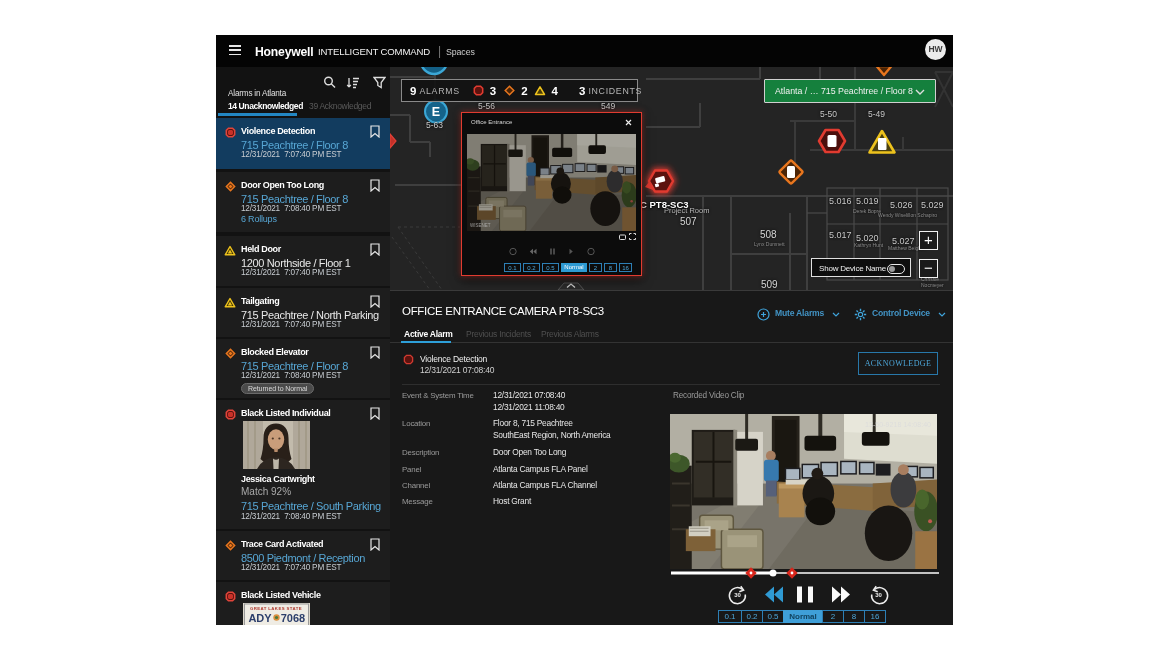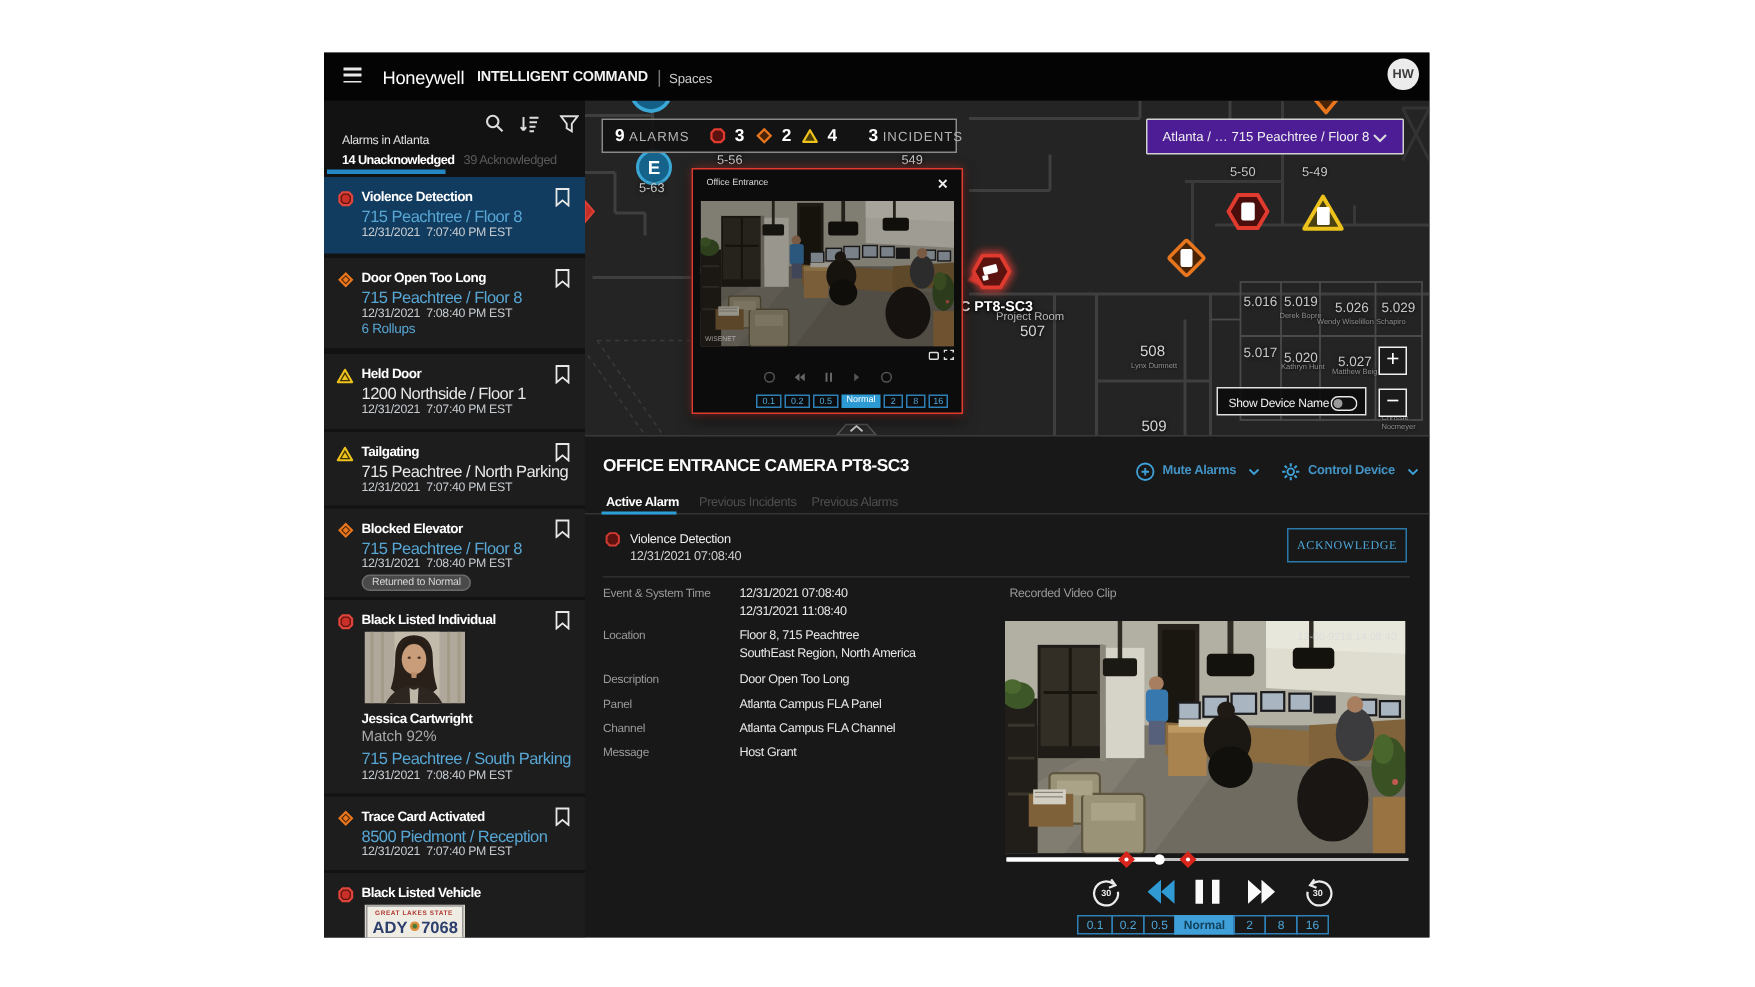--- a/index.html
+++ b/index.html
@@ -2,22 +2,22 @@
 <html><head>
 <meta charset="utf-8">
 <style>
 * { margin:0; padding:0; box-sizing:border-box; }
 html,body { width:1170px; height:658px; background:#fff; font-family:"Liberation Sans", sans-serif; overflow:hidden; }
 #app { position:absolute; left:216px; top:35px; width:737px; height:590px; background:#141414; overflow:hidden; }
 
 #hdr { position:absolute; left:0; top:0; width:737px; height:32px; background:#040404; }
 #hdr .ham { position:absolute; left:13px; top:10px; width:12px; height:11px; }
 #hdr .ham div { height:1.6px; background:#e8e8e8; margin-bottom:2.8px; }
-.hwlogo { position:absolute; left:39px; top:10px; font-size:12.2px; font-weight:normal; color:#fff; letter-spacing:-0.2px; }
-.hwtitle { position:absolute; left:102px; top:11px; font-size:9.6px; font-weight:bold; color:#f2f2f2; letter-spacing:-0.15px; }
+.hwlogo { position:absolute; left:39px; top:10px; font-size:12.2px; font-weight:bold; color:#fff; letter-spacing:-0.2px; }
+.hwtitle { position:absolute; left:102px; top:11px; font-size:9.6px; font-weight:normal; color:#f2f2f2; letter-spacing:-0.15px; }
 .hwsep { position:absolute; left:222px; top:9px; font-size:12px; color:#777; }
 .hwspaces { position:absolute; left:230px; top:12px; font-size:8.8px; color:#cfcfcf; letter-spacing:-0.1px; }
 .avatar { position:absolute; left:709px; top:4px; width:21px; height:21px; border-radius:50%; background:#ececec; color:#3c3c3c; font-size:8.5px; font-weight:bold; text-align:center; line-height:21px; }
 
 #side { position:absolute; left:0; top:32px; width:174px; height:558px; background:#121212; }
 .sb-title { position:absolute; left:12px; top:10px; font-size:8.2px; color:#e0e0e0; letter-spacing:-0.2px;margin-top:12px; }
 .sb-tab1 { position:absolute; left:12px; top:34px; font-size:8.5px; font-weight:bold; color:#fff; letter-spacing:-0.4px; }
 .sb-tab2 { position:absolute; left:93px; top:34px; font-size:8.5px; color:#5a5a5a; letter-spacing:-0.3px; }
 .sb-underline { position:absolute; left:2px; top:46px; width:79px; height:2.5px; background:#2387c4; }
 .item { position:absolute; left:0; width:174px; background:#1d1d1d; }
@@ -28,30 +28,30 @@
 .it-date { position:absolute; left:25px; top:32px; font-size:8.2px; color:#c7ccd1; letter-spacing:-0.2px; }
 .it-link { font-size:9px; color:#57a6d4; position:absolute; left:25px; letter-spacing:-0.2px; }
 .bmk { position:absolute; right:10px; top:7px; }
 .pill { position:absolute; left:25px; top:44px; background:#4a4a4a; border:1px solid #6a6a6a; border-radius:6px; color:#d8d8d8; font-size:7px; padding:1px 6px; letter-spacing:-0.1px; }
 
 #map { position:absolute; left:174px; top:32px; width:563px; height:223px; background:#242424; overflow:hidden; }
 .alarmbar { position:absolute; left:11px; top:12px; width:237px; height:23px; background:rgba(18,18,18,0.9); border:1px solid #8a8a8a; display:flex; align-items:center; }
 .alarmbar svg, .alarmbar span { flex:0 0 auto; }
 .alarmbar .num { font-weight:bold; font-size:11.5px; color:#fff; }
 .alarmbar .lbl { font-size:8.8px; color:#b5b5b5; letter-spacing:0.7px; margin-left:3px; }
-.dropdown { position:absolute; left:374px; top:12px; width:172px; height:24px; background:#4c1d95; border:1px solid #d0d0d0; border-radius:1px; color:#f0f0f0; font-size:8.8px; line-height:22px; padding-left:10px; }
+.dropdown { position:absolute; left:374px; top:12px; width:172px; height:24px; background:#15803d; border:1px solid #d0d0d0; border-radius:1px; color:#f0f0f0; font-size:8.8px; line-height:22px; padding-left:10px; }
 .maplabel { position:absolute; color:#c7c7c7; font-size:8.5px; text-shadow:0 0 3px #000; }
 .mapname { position:absolute; color:#8f8f8f; font-size:5px; text-shadow:0 0 2px #000; }
 .zoombtn { position:absolute; left:529px; width:19px; height:19px; border:1.5px solid #f0f0f0; background:#1b1b1b; color:#fff; text-align:center; font-size:15px; line-height:16px; }
 .sdn { position:absolute; left:421px; top:191px; width:100px; height:19px; background:rgba(12,12,12,0.9); border:1px solid #e0e0e0; }
 
 #popup { position:absolute; left:71px; top:45px; width:181px; height:164px; background:#0c0c0c; border:1.5px solid #e13b30; box-shadow:0 0 6px rgba(225,59,48,0.5), 0 4px 10px rgba(0,0,0,0.6); }
 
 #panel { position:absolute; left:174px; top:255px; width:563px; height:335px; background:#181818; border-top:1px solid #3a3a3a; }
-.p-title { position:absolute; left:12px; top:14px; font-size:11.5px; font-weight:bold; color:#fff; letter-spacing:-0.3px; }
+.p-title { position:absolute; left:12px; top:14px; font-size:11.5px; font-weight:normal; color:#fff; letter-spacing:-0.3px; }
 .p-act { position:absolute; top:17px; font-size:8.6px; font-weight:bold; color:#4293c4; letter-spacing:-0.2px; }
 .p-tab { position:absolute; top:38px; font-size:8.5px; letter-spacing:-0.25px; }
 .p-tabline { position:absolute; left:0; top:51px; width:563px; height:1px; background:#333; }
 .p-tabul { position:absolute; left:11px; top:50px; width:50px; height:2px; background:#2d9fd8; }
 .det-l { position:absolute; left:12px; font-size:7.9px; color:#9a9a9a; letter-spacing:-0.2px; }
 .det-v { position:absolute; left:103px; font-size:8.4px; color:#e6e6e6; letter-spacing:-0.25px; }
 .ack { position:absolute; left:468px; top:61px; width:80px; height:23px; border:1px solid #2878aa; color:#4da6d9; font-size:8px; letter-spacing:0.4px; text-align:center; line-height:22px;font-family:Liberation Serif, serif; }
 .spd { height:13px; border:1px solid #2d7fb5; color:#4da6d9; font-size:8px; text-align:center; line-height:12px; }
 .spd.on { background:#3f9fd8; color:#11425e; border-color:#3f9fd8; font-weight:bold; }
 </style>

